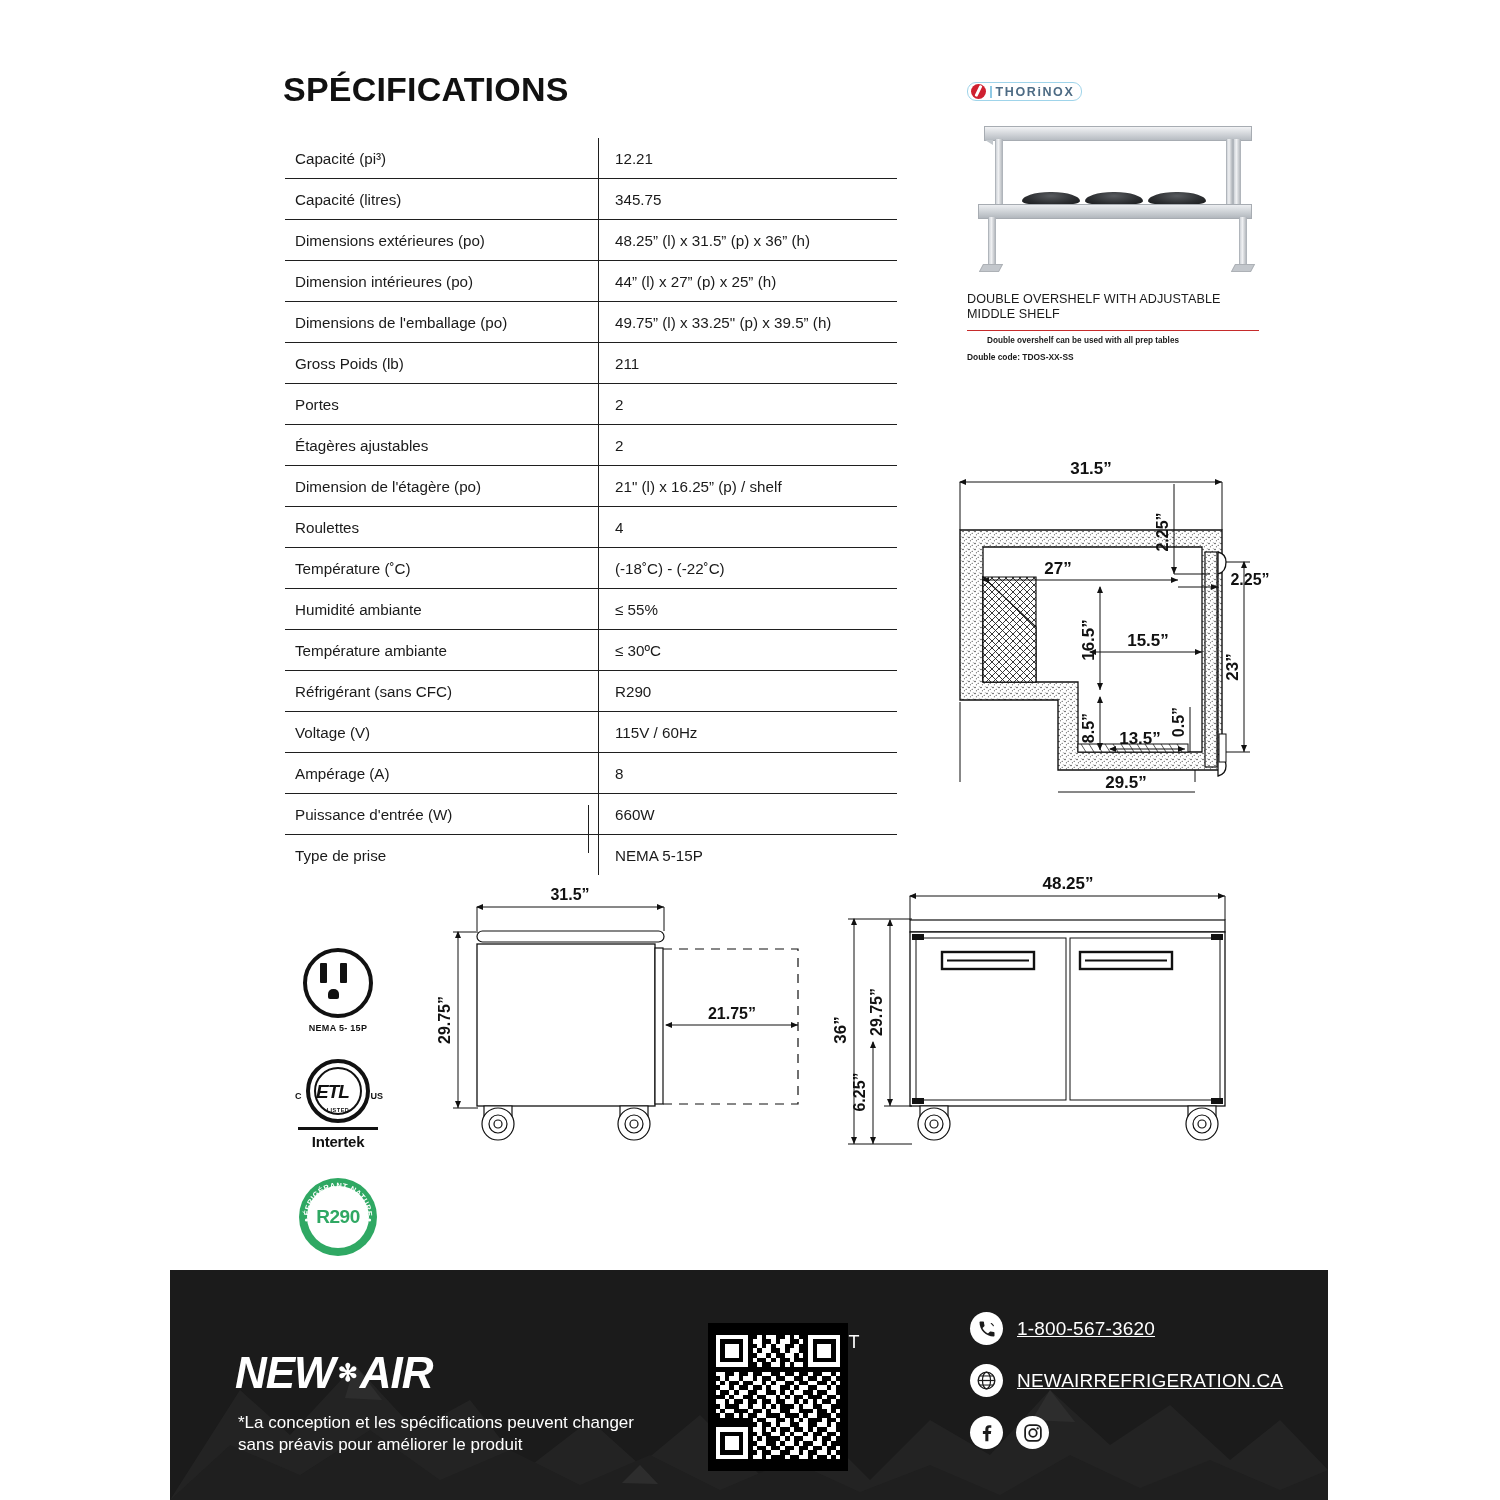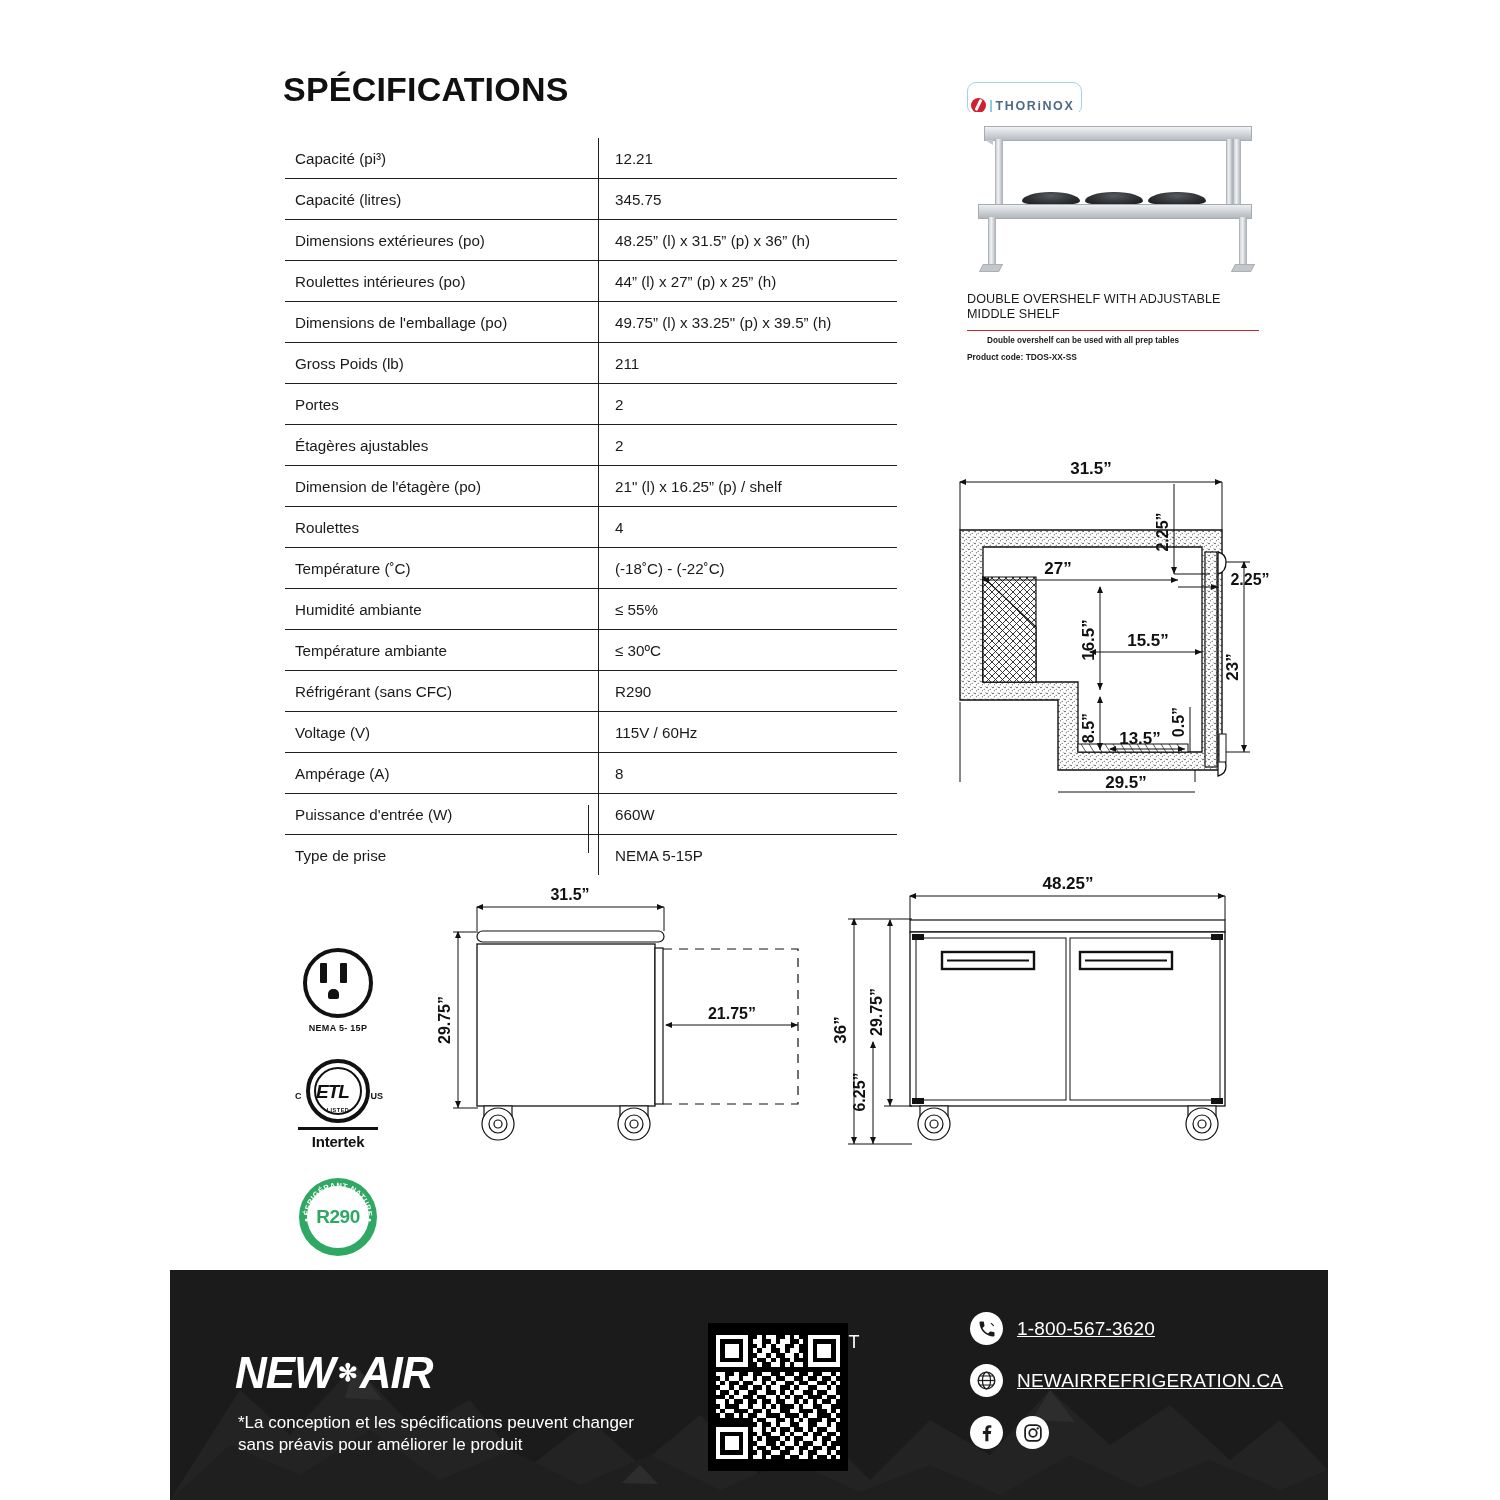--- a/index.html
+++ b/index.html
@@ -44,21 +44,21 @@
   .divider-tail{
     position:absolute;left:587.5px;top:805px;width:1.6px;height:48px;
     background:#1f1f1f;
   }
 
   
   .thorinox{position:absolute;left:967px;top:82px;width:310px;}
   .thor-logo{
     display:inline-flex;align-items:center;
     border:1.6px solid #9fd4ea;border-radius:9px;
-    padding:15px 7px 1px 3px;background:#fff;
+    padding:1px 7px 1px 3px;background:#fff;
   }
   .thor-mark{
     width:15px;height:15px;border-radius:50%;
     background:#cf2030;position:relative;flex:none;margin-right:4px;
   }
   .thor-mark::after{
     content:"";position:absolute;left:5.6px;top:1.4px;
     width:3.2px;height:12px;background:#fff;
     transform:rotate(26deg);border-radius:1px;
   }
@@ -258,21 +258,21 @@
         </tr>
         <tr>
           <td class="k">Capacité (litres)</td>
           <td class="v">345.75</td>
         </tr>
         <tr>
           <td class="k">Dimensions extérieures (po)</td>
           <td class="v">48.25” (l) x 31.5” (p) x 36” (h)</td>
         </tr>
         <tr>
-          <td class="k">Roulettes intérieures (po)</td>
+          <td class="k">Dimension intérieures (po)</td>
           <td class="v">44” (l) x 27” (p) x 25” (h)</td>
         </tr>
         <tr>
           <td class="k">Dimensions de l'emballage (po)</td>
           <td class="v">49.75” (l) x 33.25" (p) x 39.5” (h)</td>
         </tr>
         <tr>
           <td class="k">Gross Poids (lb)</td>
           <td class="v">211</td>
         </tr>
@@ -347,21 +347,21 @@
     <div class="shelf-mid"></div>
     <div class="post l2"></div>
     <div class="post r2"></div>
     <div class="foot-l"></div>
     <div class="foot-r"></div>
   </div>
 
   <div class="prod-title">DOUBLE OVERSHELF WITH ADJUSTABLE MIDDLE SHELF</div>
   <div class="prod-rule"></div>
   <div class="prod-sub">Double overshelf can be used with all prep tables</div>
-  <div class="prod-code">Product code: TDOS-XX-SS</div>
+  <div class="prod-code">Double code: TDOS-XX-SS</div>
 
   <div class="xsec">
     <svg width="335" height="360" viewBox="0 0 335 360">
       <defs>
         <pattern id="speck" width="6" height="6" patternUnits="userSpaceOnUse">
           <rect width="6" height="6" fill="#fff"></rect>
           <circle cx="1" cy="1.5" r="0.7" fill="#222"></circle>
           <circle cx="4.2" cy="3.2" r="0.55" fill="#222"></circle>
           <circle cx="2.4" cy="4.8" r="0.5" fill="#222"></circle>
           <circle cx="5.2" cy="0.8" r="0.4" fill="#222"></circle>

